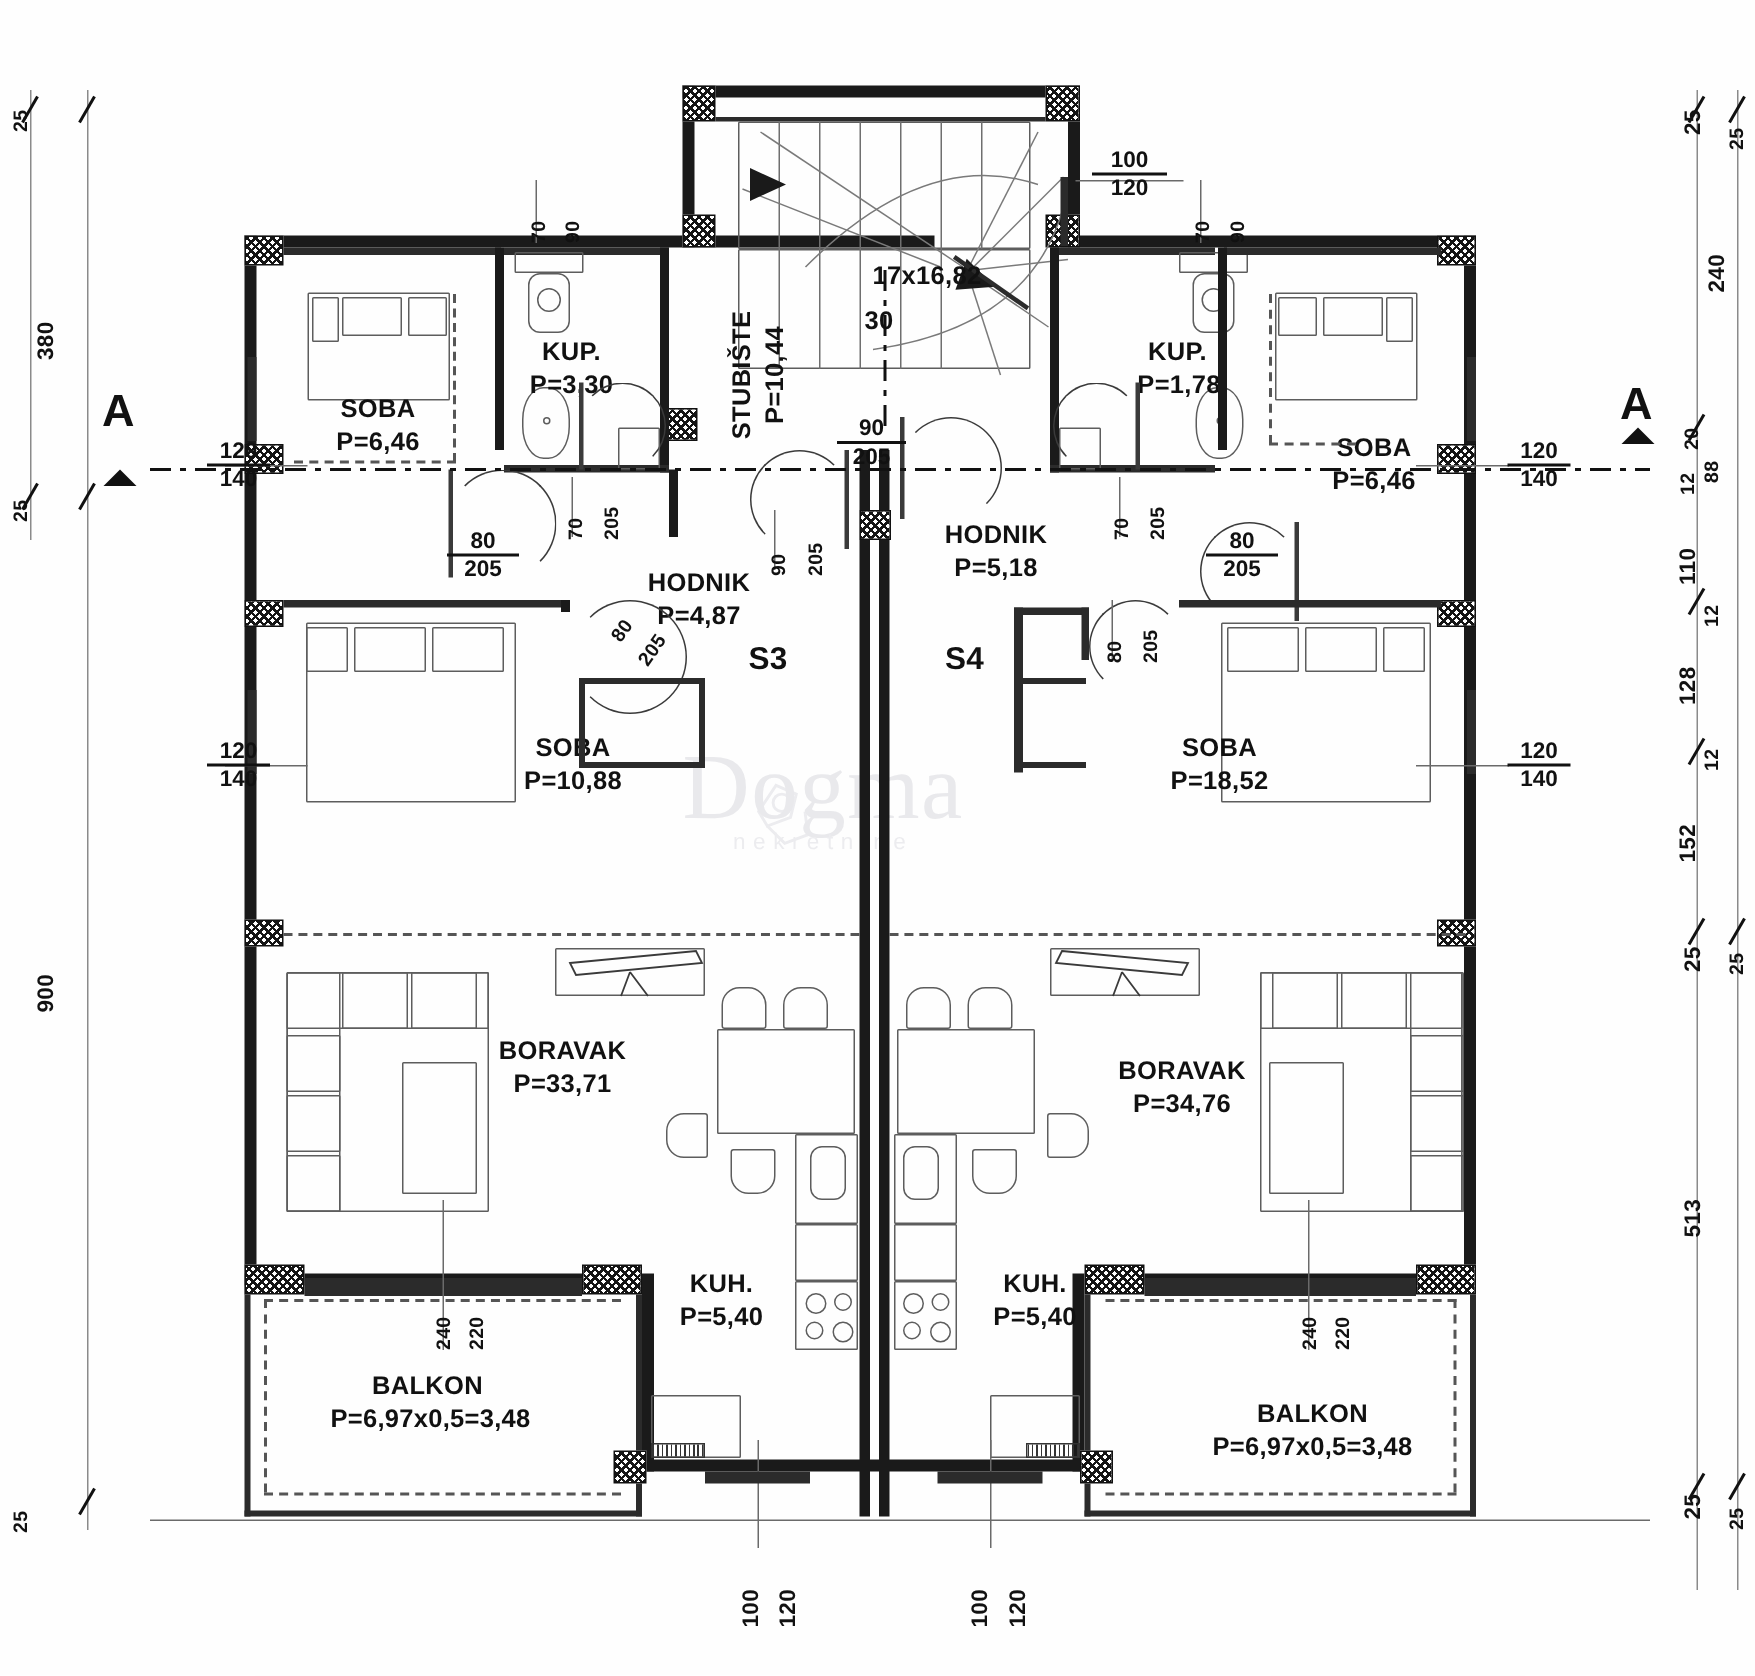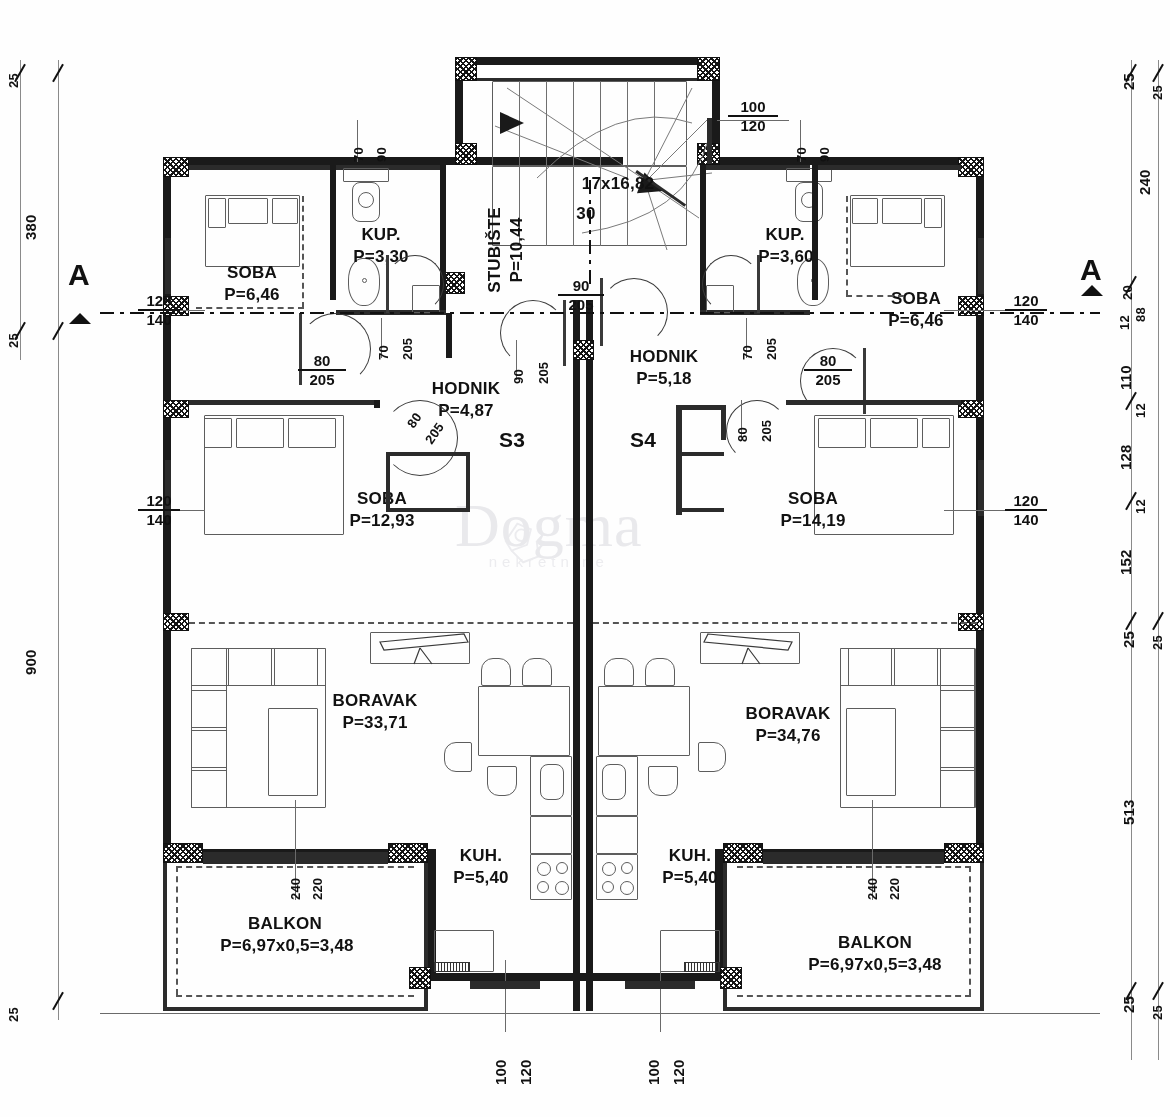--- a/index.html
+++ b/index.html
@@ -308,21 +308,21 @@
 
   <div class="arc arc-tr" style="left:382px; top:400px; width:76px; height:76px; border-bottom-color:#3a3a3a;"></div>
   <div class="lbl lbl-dim-sm vtext rot45" style="left:404px; top:422px;">80</div>
   <div class="lbl lbl-dim-sm vtext rot45" style="left:422px; top:438px;">205</div>
 
   <div class="furn" style="left:204px; top:415px; width:140px; height:120px;"></div>
   <div class="furn" style="left:204px; top:418px; width:28px; height:30px;"></div>
   <div class="furn" style="left:236px; top:418px; width:48px; height:30px;"></div>
   <div class="furn" style="left:288px; top:418px; width:48px; height:30px;"></div>
   <div class="lbl lbl-room" style="left:322px; top:488px; width:120px;">SOBA</div>
-  <div class="lbl lbl-room" style="left:322px; top:510px; width:120px;">P=12,93</div>
+  <div class="lbl lbl-room" style="left:322px; top:510px; width:120px;">P=10,88</div>
   <div class="wall-thin" style="left:390px; top:452px; width:80px; height:4px;"></div>
   <div class="wall-thin" style="left:466px; top:452px; width:4px; height:60px;"></div>
   <div class="wall-thin" style="left:390px; top:508px; width:80px; height:4px;"></div>
   <div class="wall-thin" style="left:386px; top:452px; width:4px; height:60px;"></div>
 
   <div class="dashline-h" style="left:189px; top:622px; width:384px;"></div>
 
   <div class="furn" style="left:191px; top:648px; width:135px; height:160px;"></div>
   <div class="furn" style="left:191px; top:648px; width:36px; height:160px;"></div>
   <div class="furn" style="left:191px; top:648px; width:135px; height:38px;"></div>
@@ -382,21 +382,21 @@
 
   <div class="wall-thin" style="left:700px; top:165px; width:110px; height:5px;"></div>
   <div class="wall" style="left:700px; top:165px; width:6px; height:150px;"></div>
   <div class="wall-thin" style="left:700px; top:310px; width:110px; height:5px;"></div>
   <div class="furn" style="left:786px;top:168px;width:46px;height:14px;"></div>
   <div class="furn furn-soft" style="left:795px;top:182px;width:28px;height:40px;"></div>
   <div class="furn furn-round" style="left:801px;top:192px;width:16px;height:16px;"></div>
   <div class="furn furn-soft" style="left:797px;top:258px;width:32px;height:48px;border-radius:45%;"></div>
   <div class="furn furn-round" style="left:811px;top:278px;width:5px;height:5px;"></div>
   <div class="lbl lbl-room" style="left:740px; top:224px; width:90px;">KUP.</div>
-  <div class="lbl lbl-room" style="left:736px; top:246px; width:100px;">P=3,60</div>
+  <div class="lbl lbl-room" style="left:736px; top:246px; width:100px;">P=1,78</div>
   <div class="dimline" style="left:800px; top:120px; width:1px; height:42px;"></div>
   <div class="lbl lbl-dim-sm vtext rot90" style="left:794px; top:162px;">70</div>
   <div class="lbl lbl-dim-sm vtext rot90" style="left:817px; top:162px;">90</div>
   <div class="arc arc-tl" style="left:702px; top:255px; width:58px; height:58px;"></div>
   <div class="door-leaf" style="left:757px; top:255px; width:3px; height:58px;"></div>
   <div class="dimline" style="left:746px; top:318px; width:1px; height:40px;"></div>
   <div class="lbl lbl-dim-sm vtext rot90" style="left:740px; top:360px;">70</div>
   <div class="lbl lbl-dim-sm vtext rot90" style="left:764px; top:360px;">205</div>
   <div class="furn" style="left:706px;top:285px;width:28px;height:28px;"></div>
 
@@ -434,21 +434,21 @@
   <div class="wall-thin" style="left:786px; top:400px; width:175px; height:5px;"></div>
   <div class="arc arc-tl" style="left:726px; top:400px; width:62px; height:62px;"></div>
   <div class="dimline" style="left:741px; top:400px; width:1px; height:40px;"></div>
   <div class="lbl lbl-dim-sm vtext rot90" style="left:735px; top:442px;">80</div>
   <div class="lbl lbl-dim-sm vtext rot90" style="left:759px; top:442px;">205</div>
   <div class="furn" style="left:814px; top:415px; width:140px; height:120px;"></div>
   <div class="furn" style="left:818px; top:418px; width:48px; height:30px;"></div>
   <div class="furn" style="left:870px; top:418px; width:48px; height:30px;"></div>
   <div class="furn" style="left:922px; top:418px; width:28px; height:30px;"></div>
   <div class="lbl lbl-room" style="left:748px; top:488px; width:130px;">SOBA</div>
-  <div class="lbl lbl-room" style="left:748px; top:510px; width:130px;">P=14,19</div>
+  <div class="lbl lbl-room" style="left:748px; top:510px; width:130px;">P=18,52</div>
   <div class="wall-thin" style="left:680px; top:452px; width:44px; height:4px;"></div>
   <div class="wall-thin" style="left:680px; top:508px; width:44px; height:4px;"></div>
 
   <div class="dashline-h" style="left:593px; top:622px; width:384px;"></div>
 
   <div class="furn" style="left:840px; top:648px; width:135px; height:160px;"></div>
   <div class="furn" style="left:940px; top:648px; width:36px; height:160px;"></div>
   <div class="furn" style="left:840px; top:648px; width:135px; height:38px;"></div>
   <div class="furn" style="left:848px; top:648px; width:44px; height:38px;"></div>
   <div class="furn" style="left:894px; top:648px; width:44px; height:38px;"></div>

